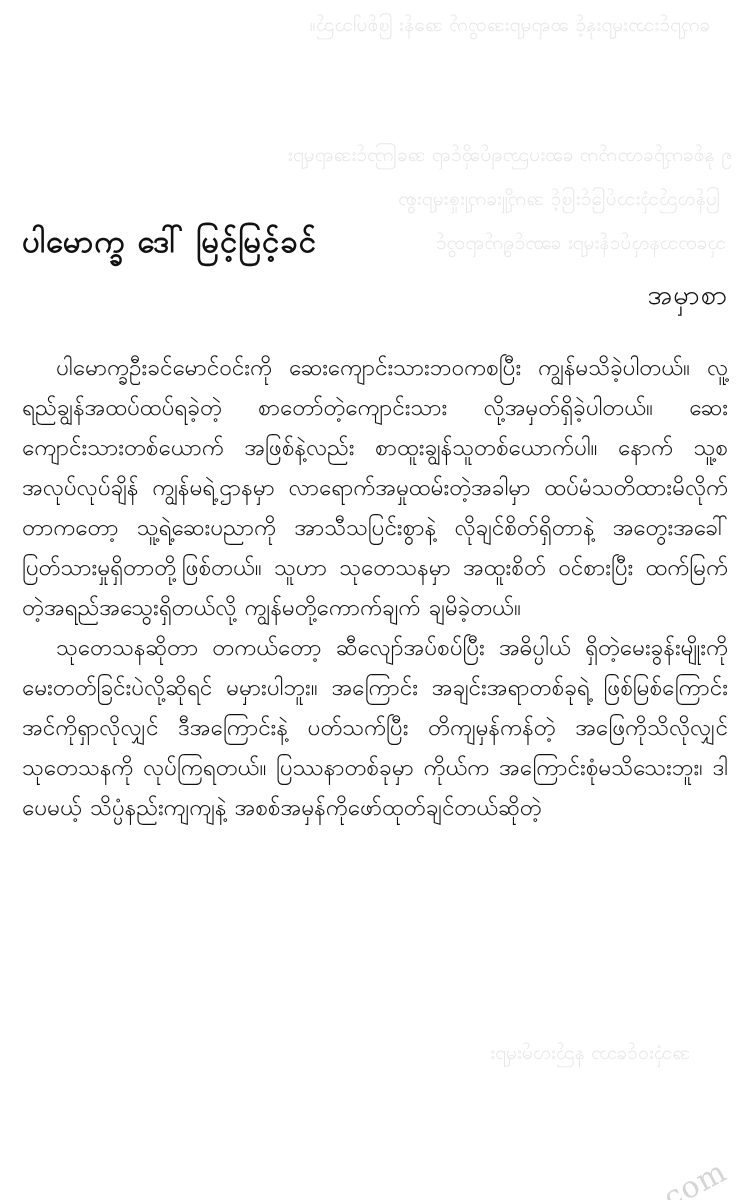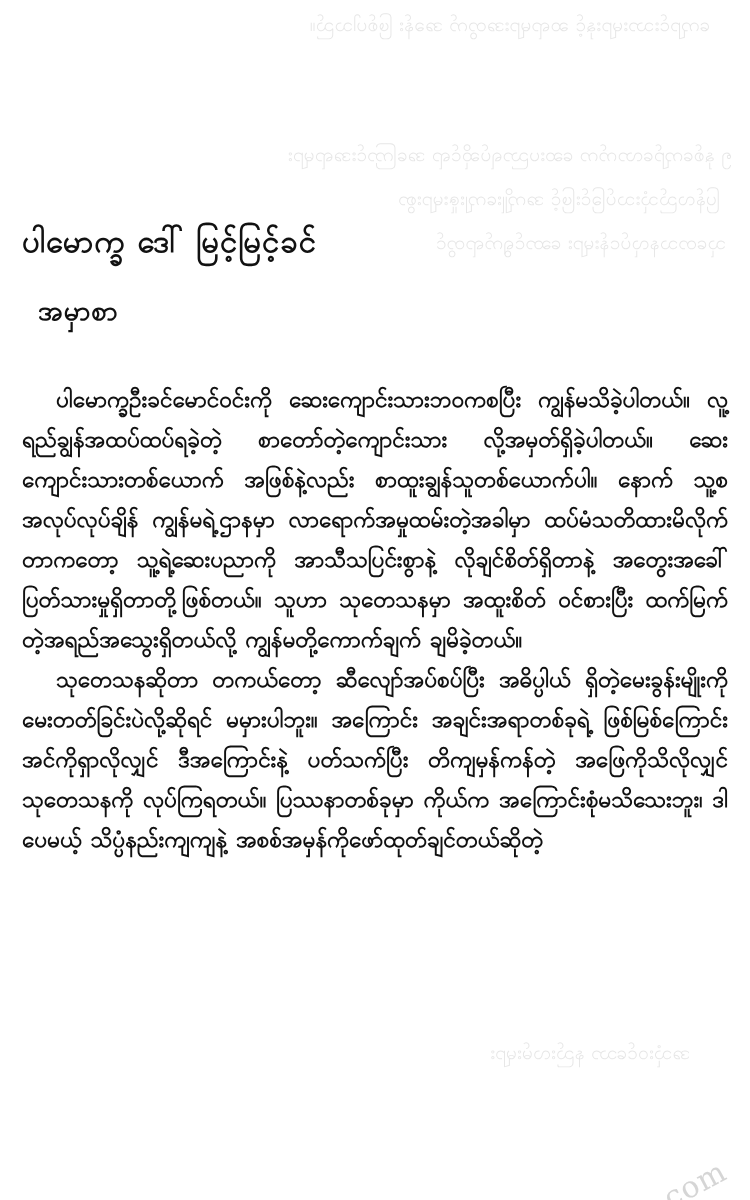--- a/index.html
+++ b/index.html
@@ -44,39 +44,39 @@
   .doc-title {
     margin: 0;
     padding-top: 222px;
     text-align: left;
     font-size: 31px;
     font-weight: 700;
     letter-spacing: 1px;
     line-height: 1.25;
   }
   .doc-subtitle {
-    margin: 16px;
+    margin: 0;
     padding-top: 16px;
-    text-align: left;
+    text-align: right;
     font-size: 27px;
-    font-weight: 700;
+    font-weight: 400;
     letter-spacing: 1px;
   }
 
   .body-block {
     padding-top: 30px;
   }
   .body-para {
     margin: 0 0 0 0;
     font-size: 22.5px;
     line-height: 40px;
     text-align: justify;
     text-justify: inter-word;
     word-spacing: 1px;
-    font-weight: 700;
+    font-weight: 400;
   }
   .body-para + .body-para {
     text-indent: 34px;
   }
   .body-para:first-child {
     text-indent: 34px;
   }
 
   
   .watermark {

